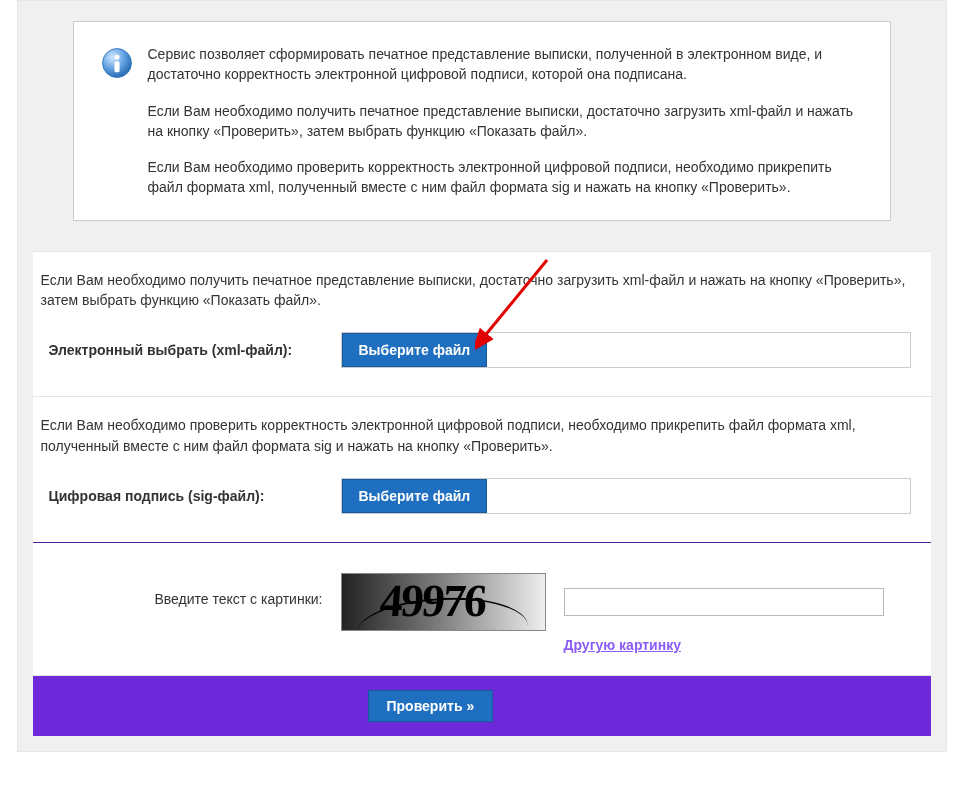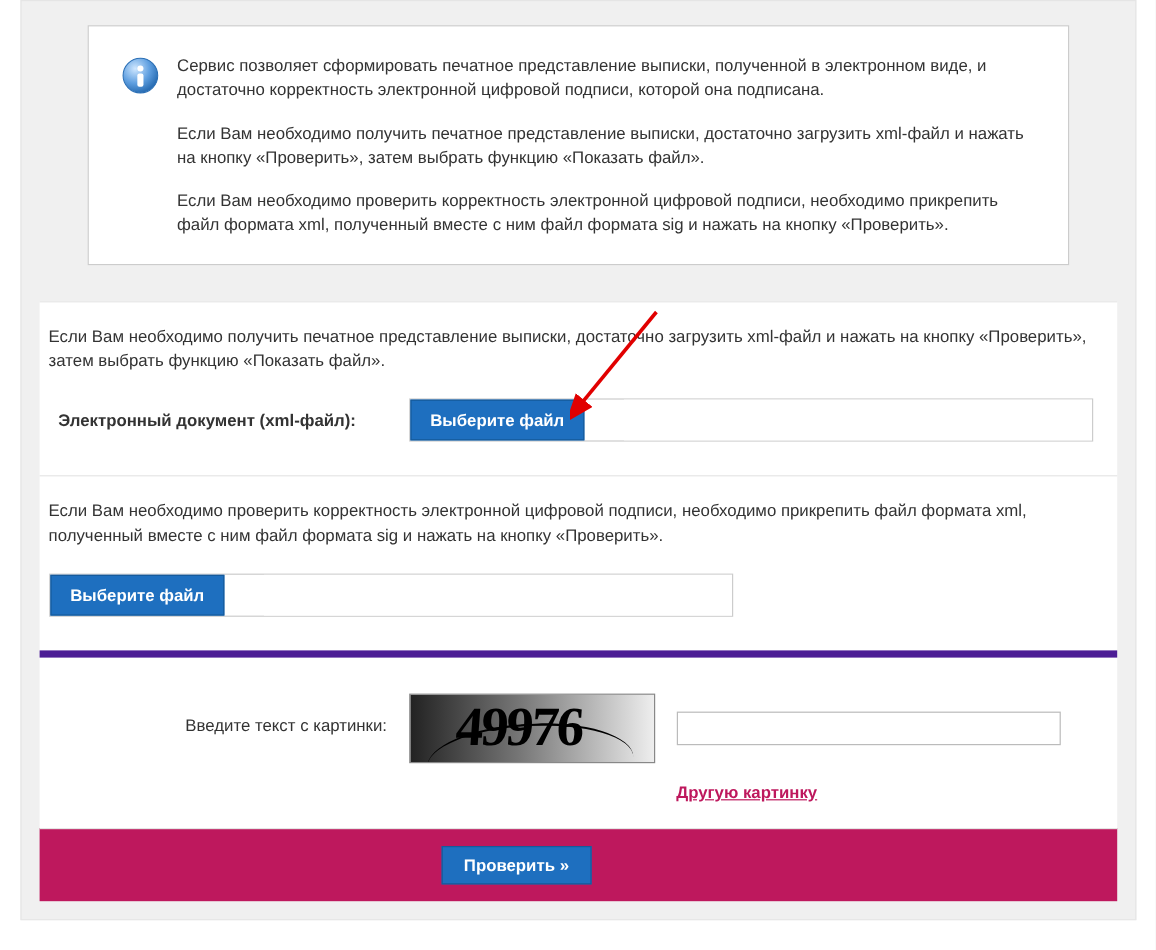--- a/index.html
+++ b/index.html
@@ -73,21 +73,21 @@
     cursor: pointer;
     height: 100%;
   }
   .file-name {
     flex: 1;
     background: #fff;
   }
   .captcha-section {
     background: #fff;
     padding: 30px 8px 22px 8px;
-    border-top: 6px solid #4c1d95;
+    border-top: 1px solid #4c1d95;
   }
   .captcha-row {
     display: flex;
     align-items: flex-start;
   }
   .captcha-label {
     width: 300px;
     flex: 0 0 300px;
     text-align: right;
     padding-right: 18px;
@@ -131,30 +131,30 @@
     border-right: none;
     transform: rotate(-3deg);
   }
   .captcha-input {
     width: 320px; height: 28px;
     border: 1px solid #bbb;
     padding: 0 6px;
     font-size: 14px;
   }
   .another-link {
-    color: #be185d;
+    color: #8b5cf6;
     font-weight: bold;
     text-decoration: underline;
-    margin-top: 16px;
+    margin-top: 6px;
     margin-left: 223px;
     cursor: pointer;
     display: inline-block;
   }
   .submit-section {
-    background: #be185d;
+    background: #6d28d9;
     border-top: 1px solid #e5e5e5;
     padding: 14px 8px 14px 335px;
   }
   .submit-btn {
     background: #1e6fbf;
     border: 1px solid #155a9c;
     color: #fff;
     font-weight: bold;
     font-size: 14px;
     padding: 7px 18px;
@@ -187,31 +187,32 @@
     <div class="info-text">
       <p>Сервис позволяет сформировать печатное представление выписки, полученной в электронном виде, и достаточно корректность электронной цифровой подписи, которой она подписана.</p>
       <p>Если Вам необходимо получить печатное представление выписки, достаточно загрузить xml-файл и нажать на кнопку «Проверить», затем выбрать функцию «Показать файл».</p>
       <p>Если Вам необходимо проверить корректность электронной цифровой подписи, необходимо прикрепить файл формата xml, полученный вместе с ним файл формата sig и нажать на кнопку «Проверить».</p>
     </div>
   </div>
 
   <div class="section">
     <p class="desc">Если Вам необходимо получить печатное представление выписки, достаточно загрузить xml-файл и нажать на кнопку «Проверить», затем выбрать функцию «Показать файл».</p>
     <div class="form-row">
-      <div class="label">Электронный документ (xml-файл):</div>
+      <div class="label">Электронный выбрать (xml-файл):</div>
       <div class="file-ctrl">
         <button class="file-btn">Выберите файл</button>
         <div class="file-name"></div>
       </div>
     </div>
   </div>
 
   <div class="section">
     <p class="desc">Если Вам необходимо проверить корректность электронной цифровой подписи, необходимо прикрепить файл формата xml, полученный вместе с ним файл формата sig и нажать на кнопку «Проверить».</p>
     <div class="form-row">
+      <div class="label">Цифровая подпись (sig-файл):</div>
       <div class="file-ctrl">
         <button class="file-btn">Выберите файл</button>
         <div class="file-name"></div>
       </div>
     </div>
   </div>
 
   <div class="captcha-section">
     <div class="captcha-row">
       <div class="captcha-label">Введите текст с картинки:</div>

